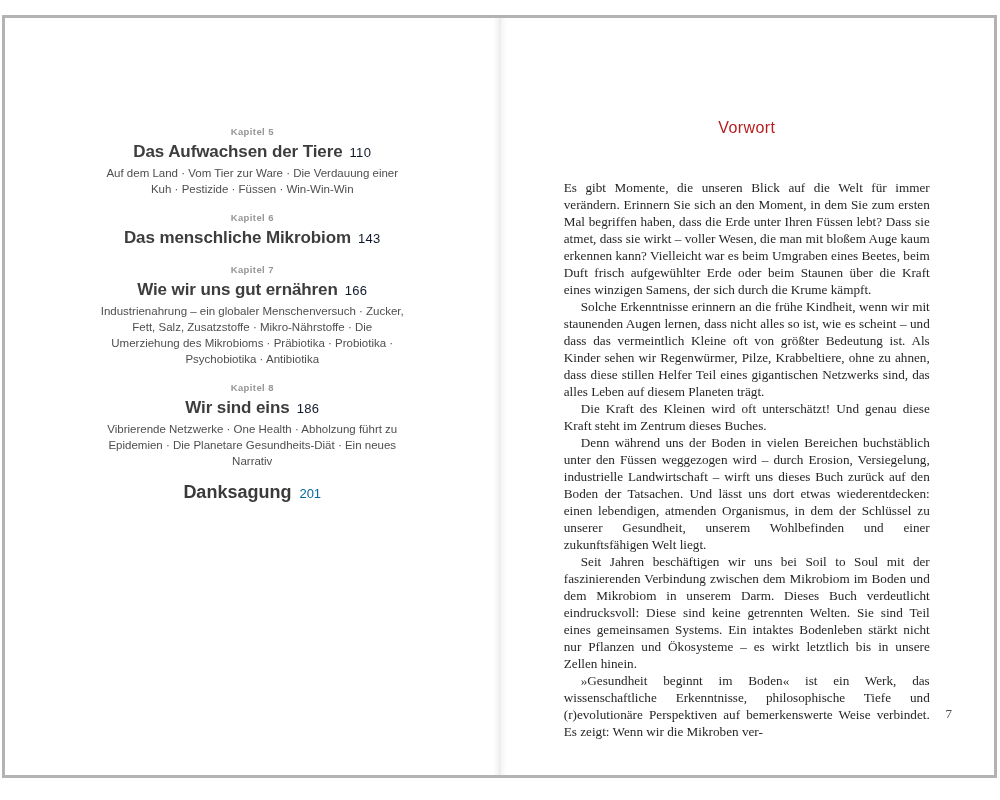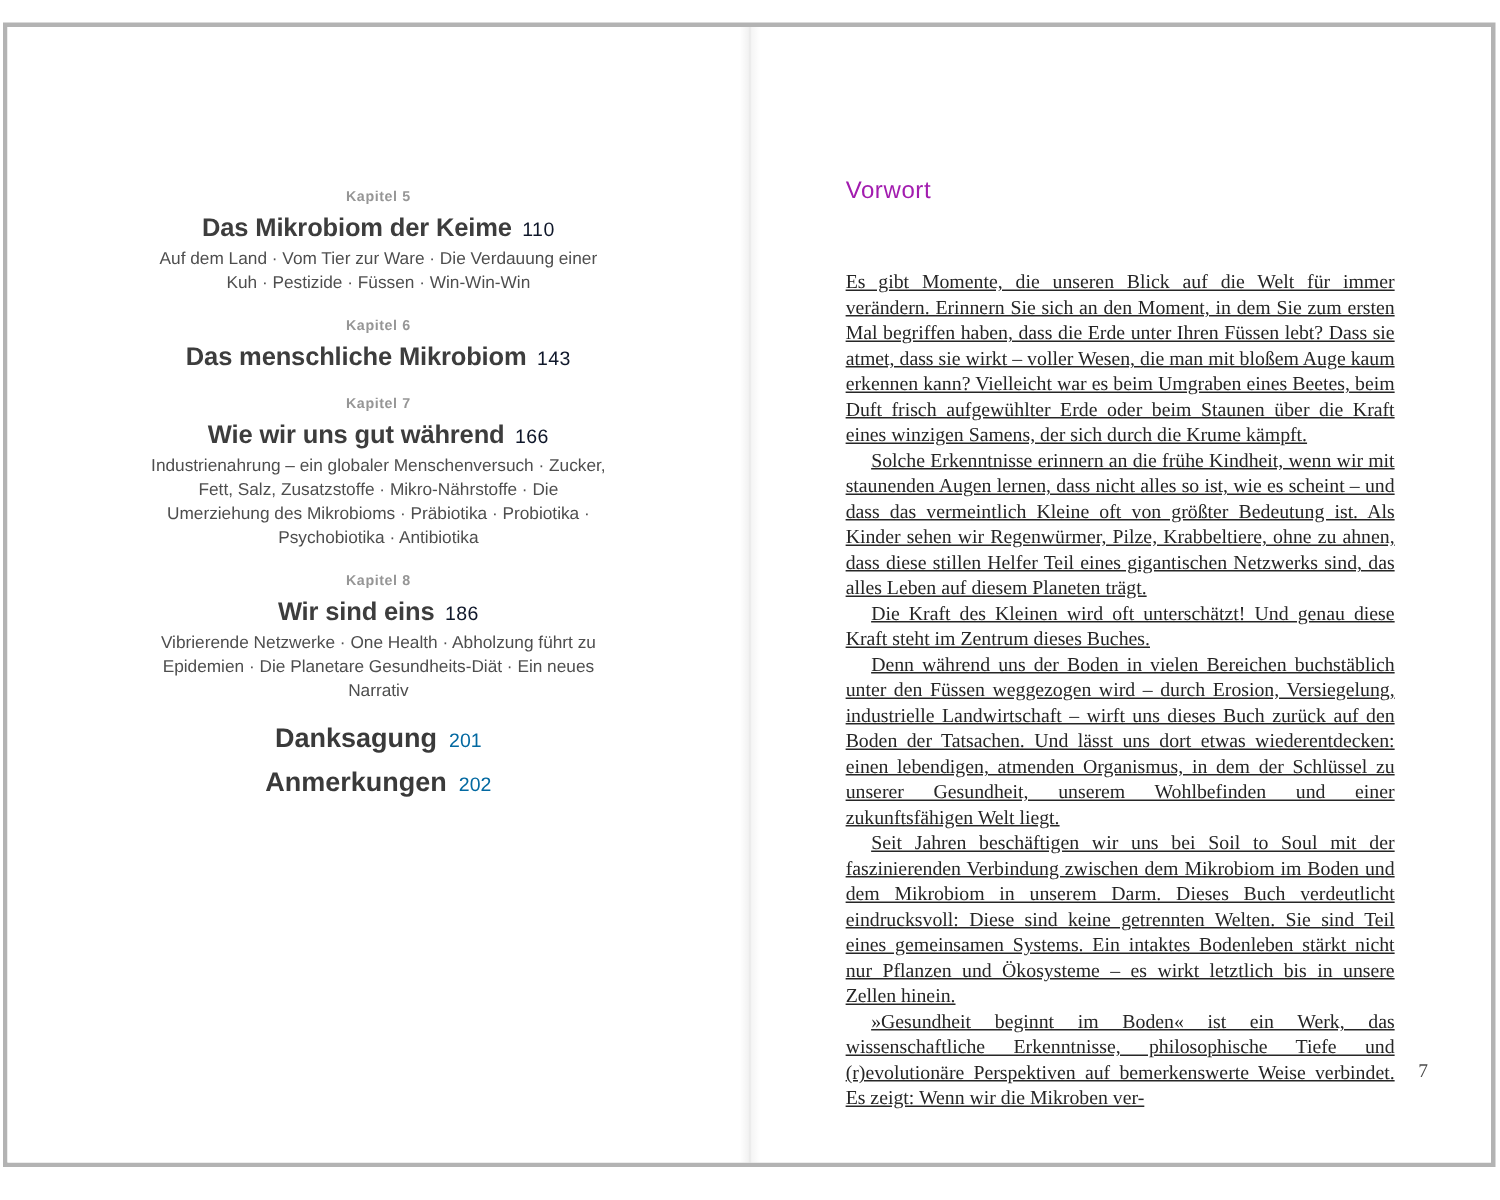--- a/index.html
+++ b/index.html
@@ -88,82 +88,81 @@
     margin-left: 8px;
   }
 
   
   .vorwort-col {
     width: 366px;
     margin: 0 auto;
     padding-top: 100px;
   }
   .vorwort-heading {
-    text-align: left;
+    text-align: center;
     font-size: 16px;
     line-height: 19px;
     font-weight: 400;
-    color: #a21caf;
+    color: #b91c1c;
     letter-spacing: 0.4px;
     margin-bottom: 42px;
   }
   .vorwort-body {
     font-family: "Liberation Serif", serif;
     font-size: 13.2px;
     line-height: 17px;
     color: #262626;
     text-align: justify;
     hyphens: auto;
     -webkit-hyphens: auto;
   }
-  .vorwort-body p { margin: 0; text-decoration: underline; }
+  .vorwort-body p { margin: 0; }
   .vorwort-body p.indent { text-indent: 17px; }
   .folio {
     position: absolute;
     top: 688px;
     right: 42px;
     font-family: "Liberation Serif", serif;
     font-size: 13px;
     color: #4a4a4a;
   }
 </style>
 </head>
 <body>
 
 <div class="book-frame">
 
   <div class="page">
     <div class="toc">
 
       <div class="toc-section">
         <div class="kapitel-label">Kapitel 5</div>
-        <div class="chapter-title-line"><span>Das Mikrobiom der Keime</span><span class="chapter-page-num">110</span></div>
+        <div class="chapter-title-line"><span>Das Aufwachsen der Tiere</span><span class="chapter-page-num">110</span></div>
         <div class="chapter-topics">Auf dem Land · Vom Tier zur Ware · Die Verdauung einer Kuh · Pestizide · Füssen · Win-Win-Win</div>
       </div>
 
       <div class="toc-section">
         <div class="kapitel-label">Kapitel 6</div>
         <div class="chapter-title-line"><span>Das menschliche Mikrobiom</span><span class="chapter-page-num">143</span></div>
       </div>
 
       <div class="toc-section">
         <div class="kapitel-label">Kapitel 7</div>
-        <div class="chapter-title-line"><span>Wie wir uns gut während</span><span class="chapter-page-num">166</span></div>
+        <div class="chapter-title-line"><span>Wie wir uns gut ernähren</span><span class="chapter-page-num">166</span></div>
         <div class="chapter-topics">Industrienahrung – ein globaler Menschenversuch · Zucker, Fett, Salz, Zusatzstoffe · Mikro-Nährstoffe · Die Umerziehung des Mikrobioms · Präbiotika · Probiotika · Psychobiotika · Antibiotika</div>
       </div>
 
       <div class="toc-section">
         <div class="kapitel-label">Kapitel 8</div>
         <div class="chapter-title-line"><span>Wir sind eins</span><span class="chapter-page-num">186</span></div>
         <div class="chapter-topics">Vibrierende Netzwerke · One Health · Abholzung führt zu Epidemien · Die Planetare Gesundheits-Diät · Ein neues Narrativ</div>
       </div>
 
       <div class="backmatter">
         <div class="backmatter-row"><span class="backmatter-title">Danksagung</span><span class="backmatter-page-num">201</span></div>
-        <div class="backmatter-row"><span class="backmatter-title">Anmerkungen</span><span class="backmatter-page-num">202</span></div>
       </div>
 
     </div>
   </div>
 
   <div class="page">
     <div class="vorwort-col">
       <div class="vorwort-heading">Vorwort</div>
       <div class="vorwort-body">
         <p>Es gibt Momente, die unseren Blick auf die Welt für immer verändern. Erinnern Sie sich an den Moment, in dem Sie zum ersten Mal begriffen haben, dass die Erde unter Ihren Füssen lebt? Dass sie atmet, dass sie wirkt – voller Wesen, die man mit bloßem Auge kaum erkennen kann? Vielleicht war es beim Umgraben eines Beetes, beim Duft frisch aufgewühlter Erde oder beim Staunen über die Kraft eines winzigen Samens, der sich durch die Krume kämpft.</p>

